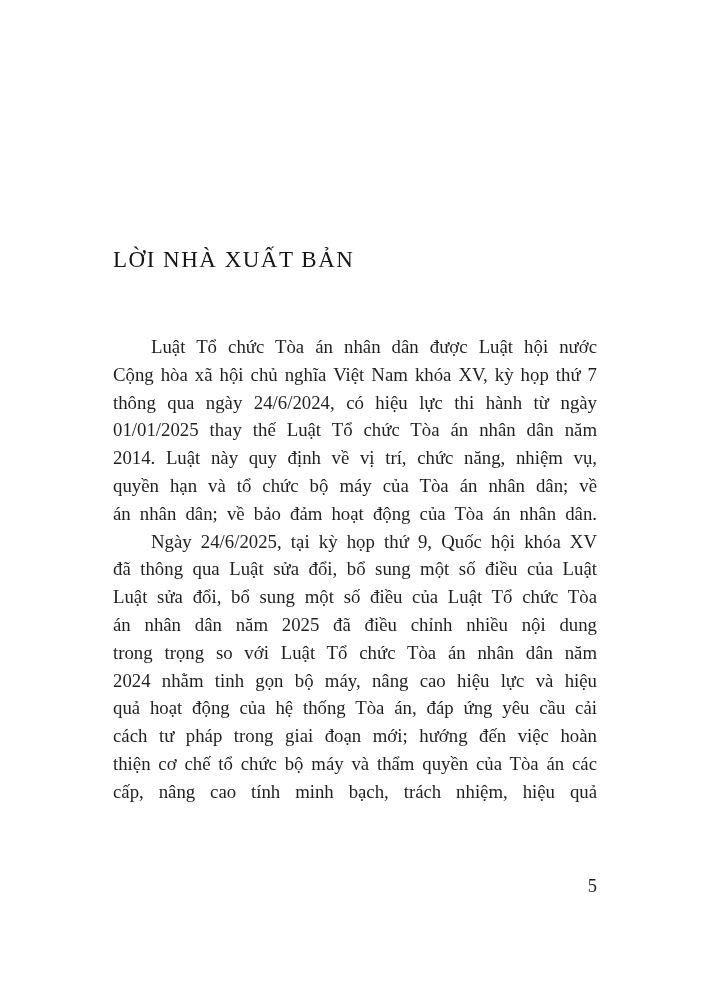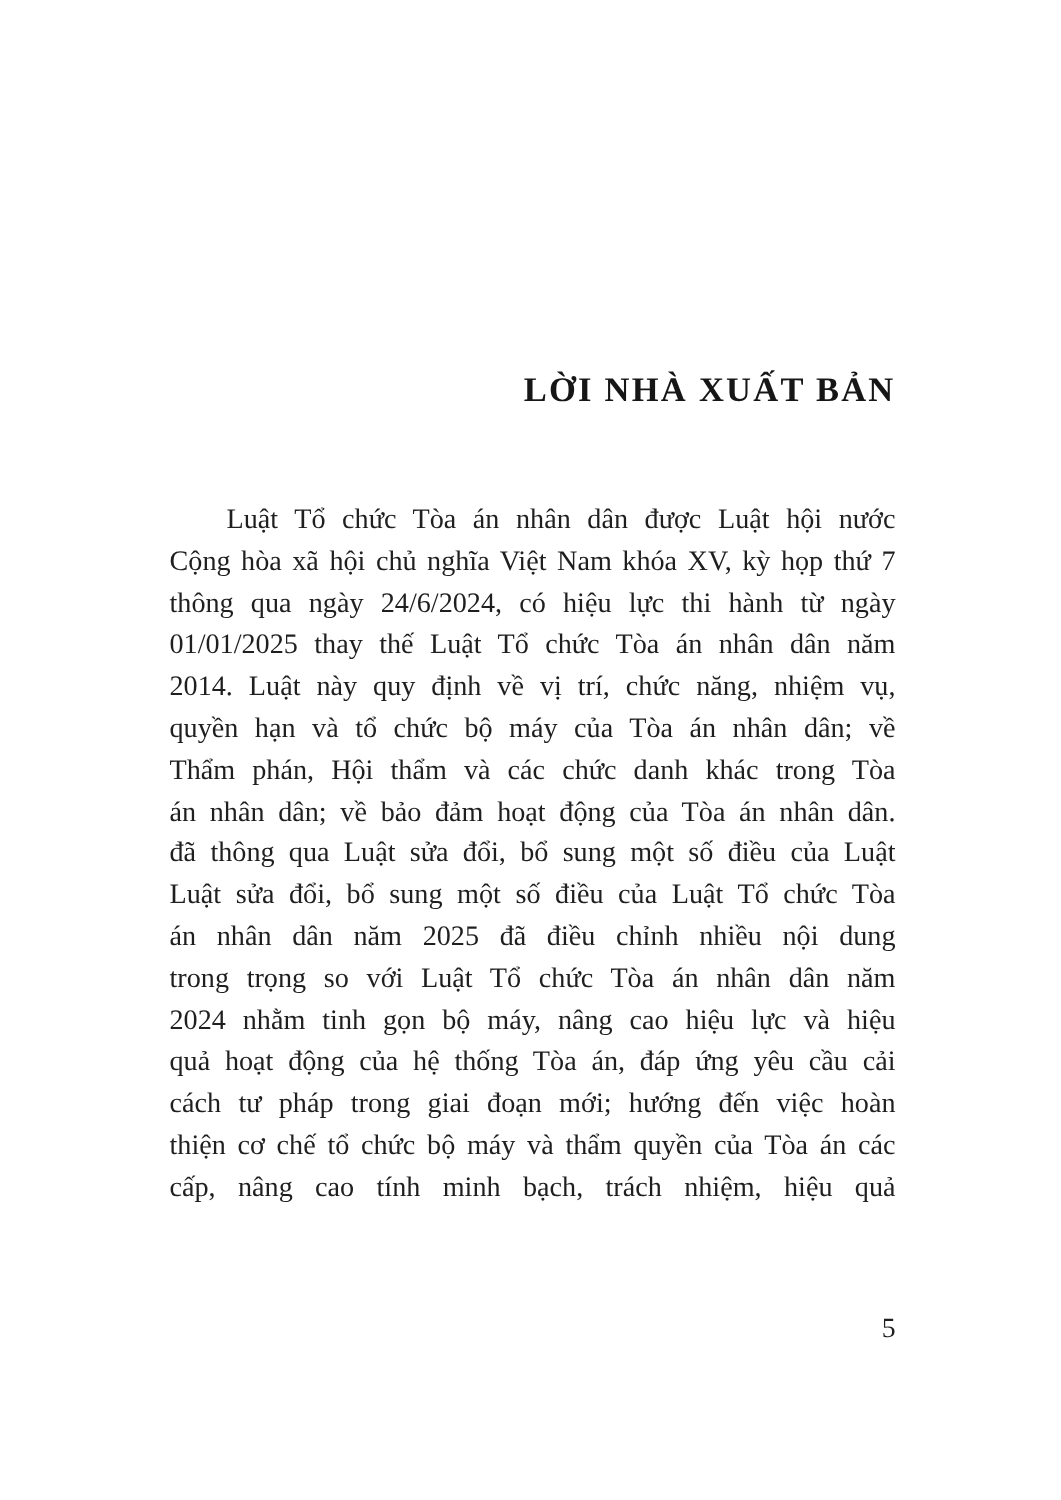--- a/index.html
+++ b/index.html
@@ -15,23 +15,23 @@
     overflow: hidden;
     font-family: "Liberation Serif", "DejaVu Serif", serif;
     color: #1f1f1f;
   }
   .title {
     position: absolute;
     top: 247px;
     left: 113px;
     width: 484px;
     margin: 0;
-    text-align: right;
+    text-align: left;
     font-size: 23px;
-    font-weight: bold;
+    font-weight: normal;
     letter-spacing: 1.5px;
     color: #161616;
   }
   .body-text {
     position: absolute;
     top: 333px;
     left: 113px;
     width: 484px;
     font-size: 18.8px;
   }
@@ -60,22 +60,22 @@
 <div class="page">
   <h1 class="title">LỜI NHÀ XUẤT BẢN</h1>
 
   <div class="body-text" id="paragraphs">
       <div class="line indent">Luật Tổ chức Tòa án nhân dân được Luật hội nước</div>
       <div class="line">Cộng hòa xã hội chủ nghĩa Việt Nam khóa XV, kỳ họp thứ 7</div>
       <div class="line">thông qua ngày 24/6/2024, có hiệu lực thi hành từ ngày</div>
       <div class="line">01/01/2025 thay thế Luật Tổ chức Tòa án nhân dân năm</div>
       <div class="line">2014. Luật này quy định về vị trí, chức năng, nhiệm vụ,</div>
       <div class="line">quyền hạn và tổ chức bộ máy của Tòa án nhân dân; về</div>
-      <div class="line">Thẩm phán, Hội thẩm và các chức danh khác trong Tòa</div>
       <div class="line">án nhân dân; về bảo đảm hoạt động của Tòa án nhân dân.</div>
+      <div class="line indent">Ngày 24/6/2025, tại kỳ họp thứ 9, Quốc hội khóa XV</div>
       <div class="line">đã thông qua Luật sửa đổi, bổ sung một số điều của Luật</div>
       <div class="line">Luật sửa đổi, bổ sung một số điều của Luật Tổ chức Tòa</div>
       <div class="line">án nhân dân năm 2025 đã điều chỉnh nhiều nội dung</div>
       <div class="line">trong trọng so với Luật Tổ chức Tòa án nhân dân năm</div>
       <div class="line">2024 nhằm tinh gọn bộ máy, nâng cao hiệu lực và hiệu</div>
       <div class="line">quả hoạt động của hệ thống Tòa án, đáp ứng yêu cầu cải</div>
       <div class="line">cách tư pháp trong giai đoạn mới; hướng đến việc hoàn</div>
       <div class="line">thiện cơ chế tổ chức bộ máy và thẩm quyền của Tòa án các</div>
       <div class="line">cấp, nâng cao tính minh bạch, trách nhiệm, hiệu quả</div>
     </div>

